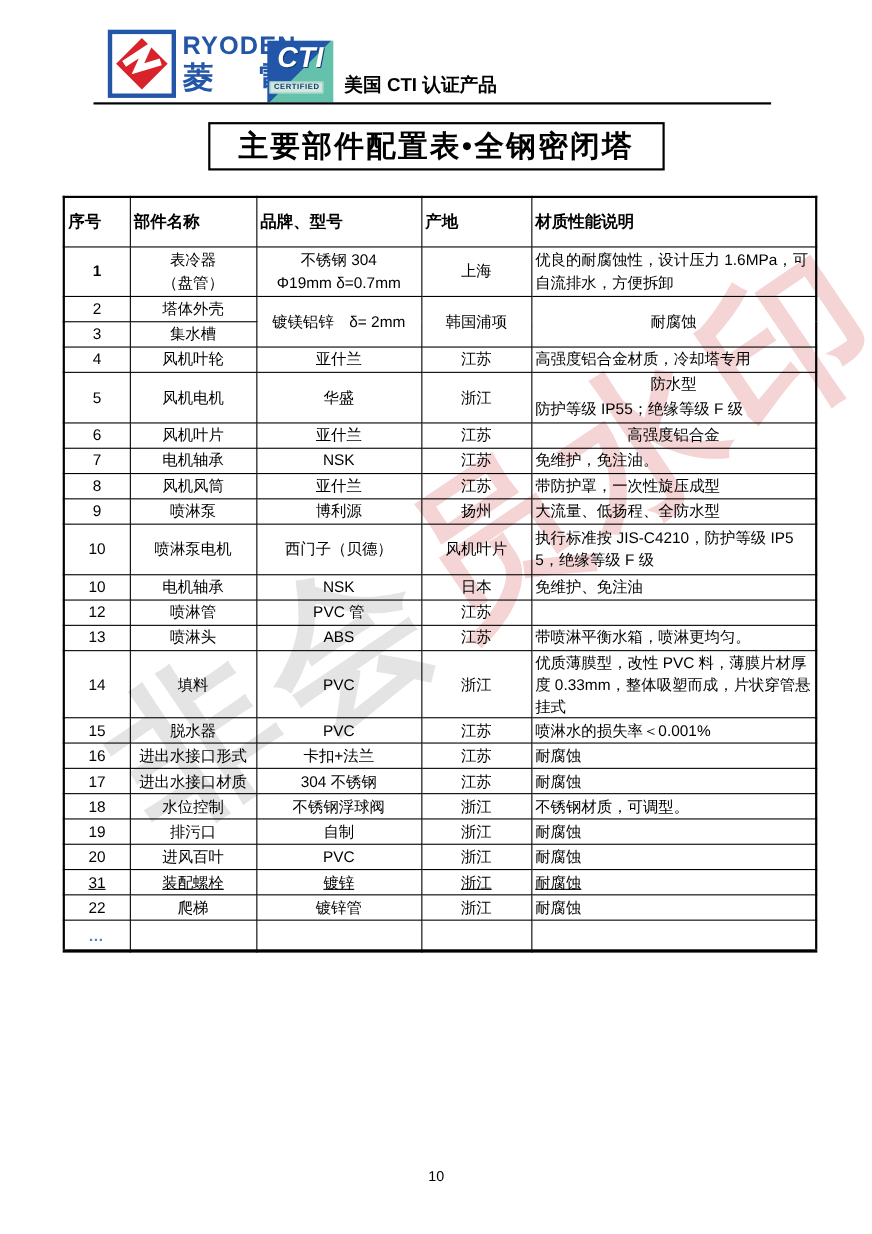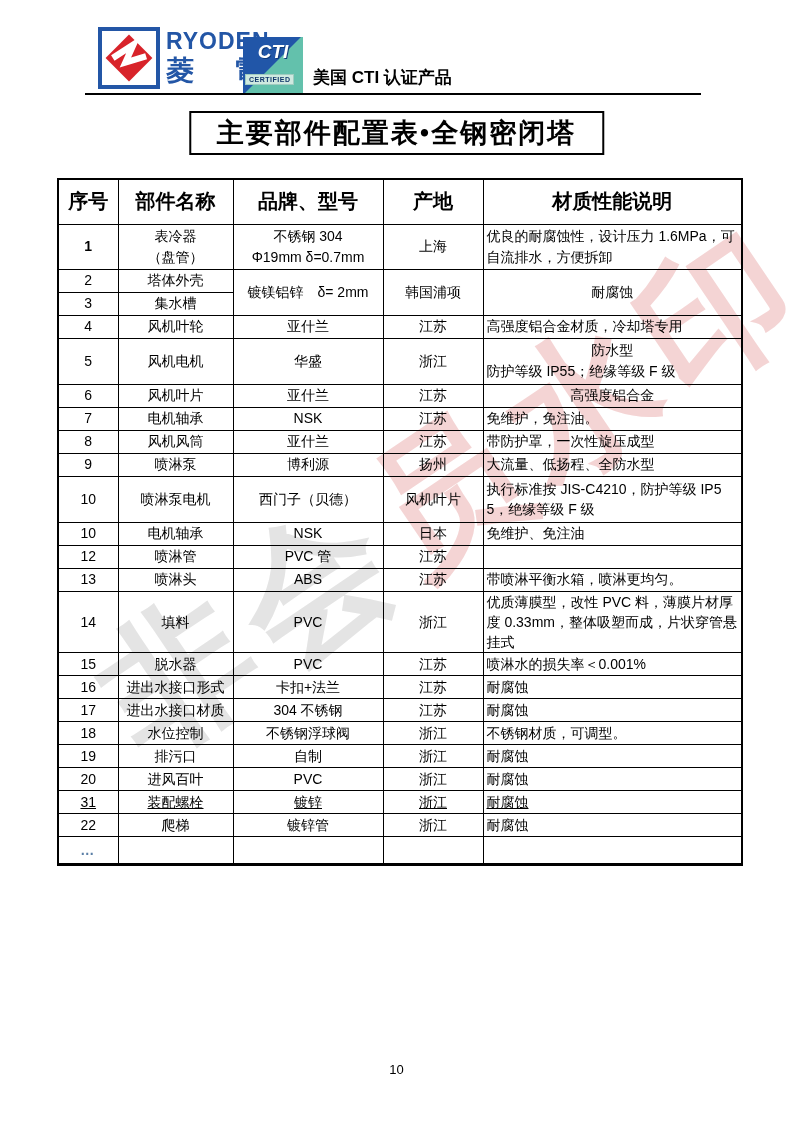--- a/index.html
+++ b/index.html
@@ -30,21 +30,21 @@
   .ryoden-cjk{
     position:absolute;left:166px;top:52px;
     font-size:28px;font-weight:bold;color:#2356a6;letter-spacing:16px;white-space:nowrap;
   }
   .cti-badge{
     position:absolute;left:243px;top:37px;width:60px;height:56px;
     background:linear-gradient(135deg,#2156a8 49.5%,#63c1ac 50.5%);
   }
   .cti-top{
     position:absolute;left:0;top:0;width:100%;text-align:center;
-    color:#fff;font-weight:bold;font-style:italic;font-size:19px;line-height:30px;
+    color:#fff;font-weight:bold;font-style:italic;font-size:26px;line-height:30px;
     text-shadow:1px 1px 0 #0e3a7a;
   }
   .cti-bottom{
     position:absolute;left:2px;bottom:8px;
     background:#cfe9e0;color:#12386b;border:1px solid #9fccc0;
     font-size:7px;font-weight:bold;letter-spacing:.5px;padding:1px 3px;line-height:1;
   }
   .cert-text{
     position:absolute;left:313px;top:66px;
     font-size:17px;font-weight:bold;white-space:nowrap;
@@ -64,21 +64,21 @@
   table.parts{
     position:absolute;left:57px;top:178px;width:684px;
     border-collapse:collapse;table-layout:fixed;
     border:2px solid #000;border-bottom:3px solid #000;
     background:transparent;
   }
   table.parts th, table.parts td{
     border:1px solid #000;padding:0 3px;overflow:hidden;
     vertical-align:middle;box-sizing:border-box;
   }
-  table.parts th{font-size:20px;font-weight:bold;text-align:center;height:45px;}
+  table.parts th{font-size:15px;font-weight:bold;text-align:left;height:45px;}
   table.parts td{font-size:14px;line-height:1.45;}
   td.c-no,td.c-name,td.c-brand,td.c-origin{text-align:center;}
   td.c-name,td.c-brand{white-space:pre-line;}
   td.c-desc{text-align:left;padding-left:5px;padding-right:4px;font-size:13.5px;word-break:break-all;}
   td.c-desc.center{text-align:center;}
   td .dline{display:block;}
   td .dline.center{text-align:center;font-family:Liberation Mono, monospace;}
   td .dline.left{text-align:left;}
   .no-bold{font-weight:bold;}
   .dots{color:#5b7fa6;font-weight:bold;letter-spacing:2px;}

